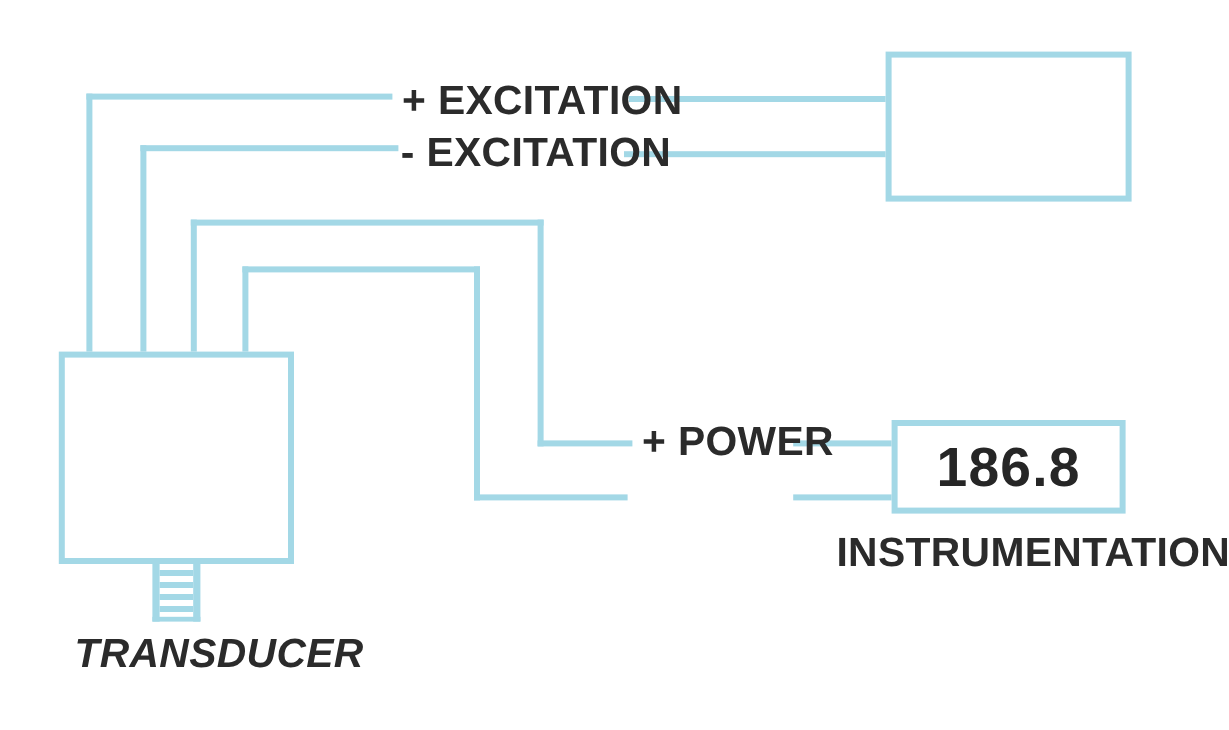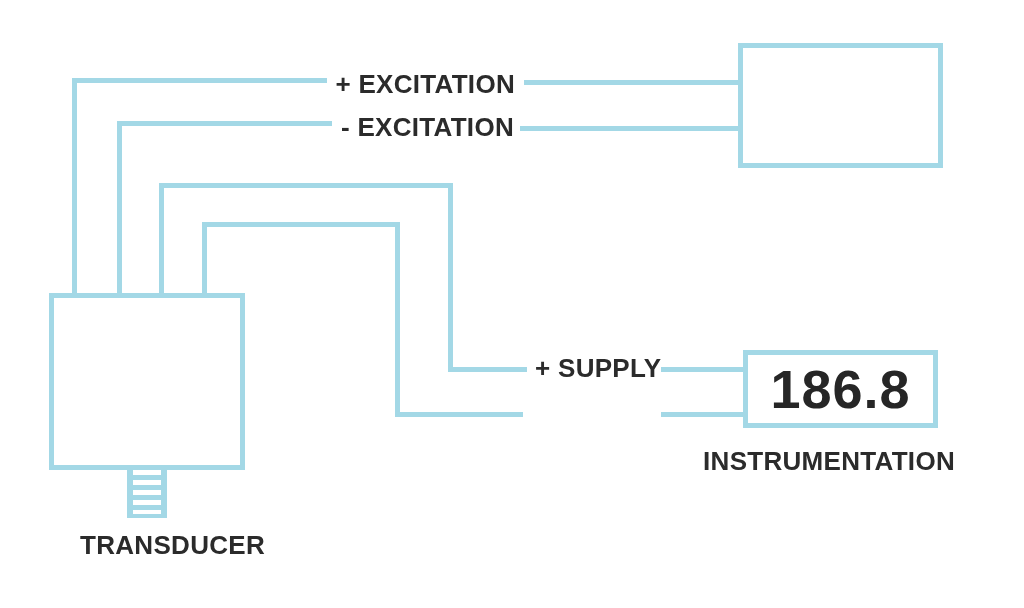--- a/index.html
+++ b/index.html
@@ -24,38 +24,38 @@
   .box {
     position: absolute;
     border: 5px solid #a3d8e6;
     background: #ffffff;
     box-sizing: border-box;
   }
   .label {
     position: absolute;
     color: #2b2b2b;
     font-weight: bold;
-    font-size: 26px;
+    font-size: 34px;
     line-height: 28px;
-    text-align: right;
+    text-align: center;
     letter-spacing: 0.3px;
     white-space: nowrap;
   }
   .reading {
     position: absolute;
     left: 743px;
     top: 350px;
     width: 195px;
     height: 78px;
     display: flex;
     align-items: center;
     justify-content: center;
     color: #262626;
     font-weight: bold;
-    font-size: 54px;
+    font-size: 46px;
     letter-spacing: 1px;
   }
   .thread {
     position: absolute;
     left: 127px;
     top: 470px;
     width: 40px;
     height: 48px;
     box-sizing: border-box;
     border-left: 6px solid #a3d8e6;
@@ -96,23 +96,23 @@
   <div class="box" style="left:738px; top:43px;  width:205px; height:125px;"></div>
   <div class="box" style="left:743px; top:350px; width:195px; height:78px;"></div>
   <div class="box" style="left:49px;  top:293px; width:196px; height:177px;"></div>
 
   <div class="thread"></div>
 
   <div class="label" style="left:335px; top:70px;  width:180px;">+ EXCITATION</div>
 
   <div class="label" style="left:334px; top:113px; width:180px;">- EXCITATION</div>
 
-  <div class="label" style="left:535px; top:354px; width:122px;">+ SUPPLY</div>
+  <div class="label" style="left:535px; top:354px; width:122px;">+ POWER</div>
 
 
 
   <div class="label" style="left:697px; top:447px; width:258px;">INSTRUMENTATION</div>
 
-  <div class="label" style="left:80px; top:531px; width:180px;">TRANSDUCER</div>
+  <div class="label" style="left:62px; top:531px; width:180px;font-style:italic;">TRANSDUCER</div>
 
   <div class="reading">186.8</div>
 
 </div>
 
 </body></html>

